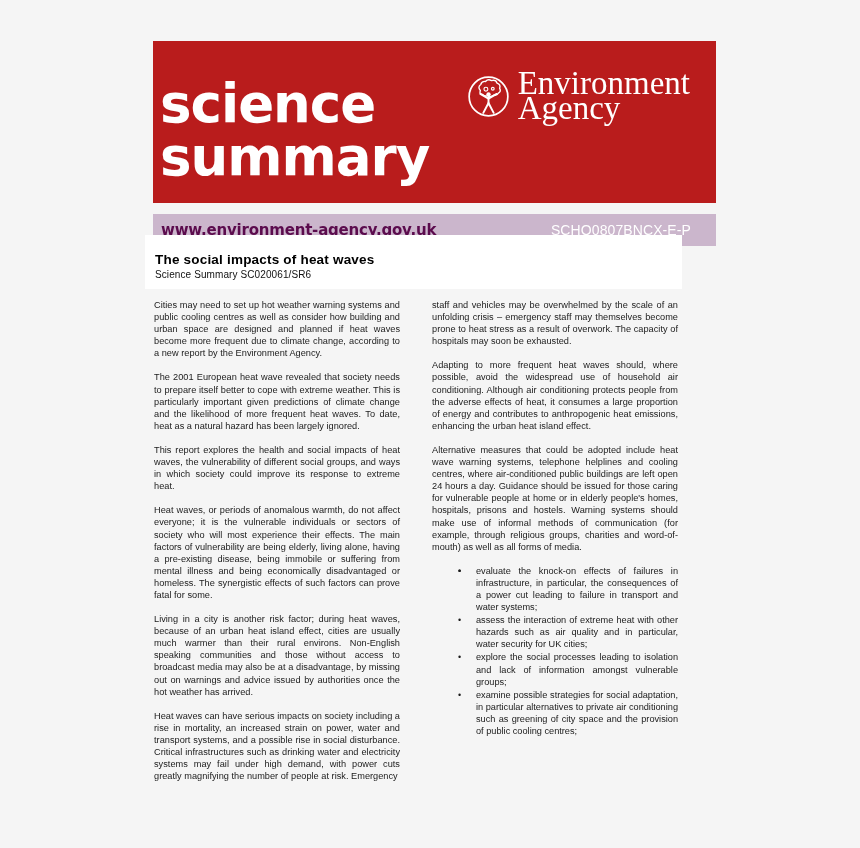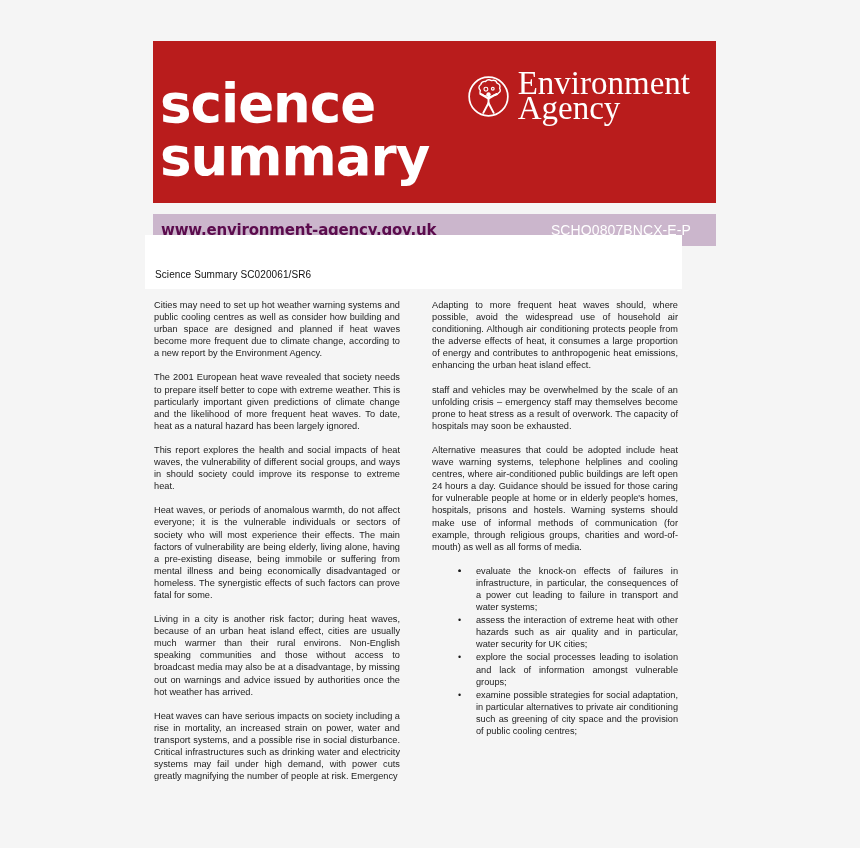--- a/index.html
+++ b/index.html
@@ -183,37 +183,38 @@
 Agency</div>
   </div>
 </div>
 
 <div id="urlbar">
   <div id="url-text">www.environment-agency.gov.uk</div>
   <div id="doc-code">SCHO0807BNCX-E-P</div>
 </div>
 
 <div id="title-panel">
+  <div id="doc-title">The social impacts of heat waves</div>
   <div id="doc-subtitle">Science Summary SC020061/SR6</div>
 </div>
 
 <div id="columns">
 
   <div class="col" id="col-left">
     <p class="para">Cities may need to set up hot weather warning systems and public cooling centres as well as consider how building and urban space are designed and planned if heat waves become more frequent due to climate change, according to a new report by the Environment Agency.</p>
     <p class="para">The 2001 European heat wave revealed that society needs to prepare itself better to cope with extreme weather. This is particularly important given predictions of climate change and the likelihood of more frequent heat waves. To date, heat as a natural hazard has been largely ignored.</p>
-    <p class="para">This report explores the health and social impacts of heat waves, the vulnerability of different social groups, and ways in should society could improve its response to extreme heat.</p>
+    <p class="para">This report explores the health and social impacts of heat waves, the vulnerability of different social groups, and ways in which society could improve its response to extreme heat.</p>
     <p class="para">Heat waves, or periods of anomalous warmth, do not affect everyone; it is the vulnerable individuals or sectors of society who will most experience their effects. The main factors of vulnerability are being elderly, living alone, having a pre-existing disease, being immobile or suffering from mental illness and being economically disadvantaged or homeless.  The synergistic effects of such factors can prove fatal for some.</p>
     <p class="para">Living in a city is another risk factor; during heat waves, because of an urban heat island effect, cities are usually much warmer than their rural environs. Non-English speaking communities and those without access to broadcast media may also be at a disadvantage, by missing out on warnings and advice issued by authorities once the hot weather has arrived.</p>
     <p class="para">Heat waves can have serious impacts on society including a rise in mortality, an increased strain on power, water and transport systems, and a possible rise in social disturbance. Critical infrastructures such as drinking water and electricity systems may fail under high demand, with power cuts greatly magnifying the number of people at risk. Emergency</p>
   </div>
 
   <div class="col" id="col-right">
+    <p class="para">staff and vehicles may be overwhelmed by the scale of an unfolding crisis – emergency staff may themselves become prone to heat stress as a result of overwork. The capacity of hospitals may soon be exhausted.</p>
     <p class="para">Adapting to more frequent heat waves should, where possible, avoid the widespread use of household air conditioning. Although air conditioning protects people from the adverse effects of heat, it consumes a large proportion of energy and contributes to anthropogenic heat emissions, enhancing the urban heat island effect.</p>
-    <p class="para">staff and vehicles may be overwhelmed by the scale of an unfolding crisis – emergency staff may themselves become prone to heat stress as a result of overwork. The capacity of hospitals may soon be exhausted.</p>
     <p class="para">Alternative measures that could be adopted include heat wave warning systems, telephone helplines and cooling centres, where air-conditioned public buildings are left open 24 hours a day. Guidance should be issued for those caring for vulnerable people at home or in elderly people's homes, hospitals, prisons and hostels. Warning systems should make use of informal methods of communication (for example, through religious groups, charities and word-of-mouth) as well as all forms of media.</p>
 
     <ul class="bullets">
       <li>
         <span class="dot">•</span>
       </li>
       <li>
         <span class="dot">•</span>
         <span>evaluate the knock-on effects of failures in infrastructure, in particular, the consequences of a power cut leading to failure in transport and water systems;</span>
       </li>

